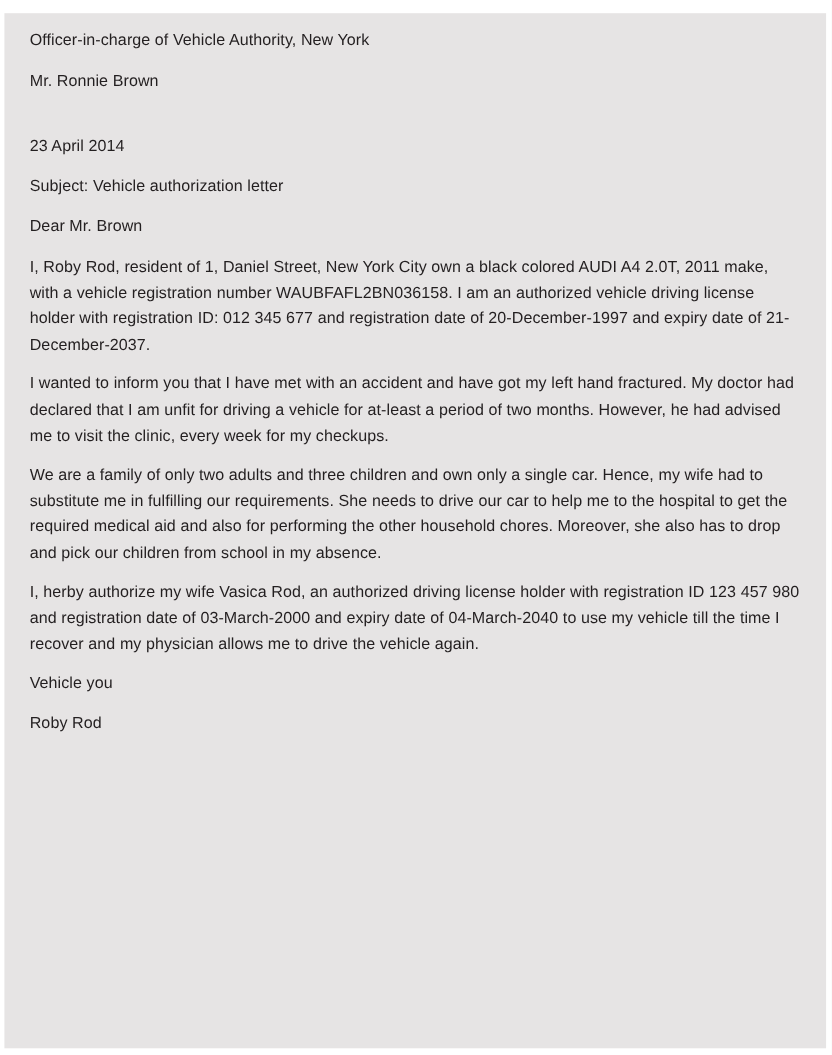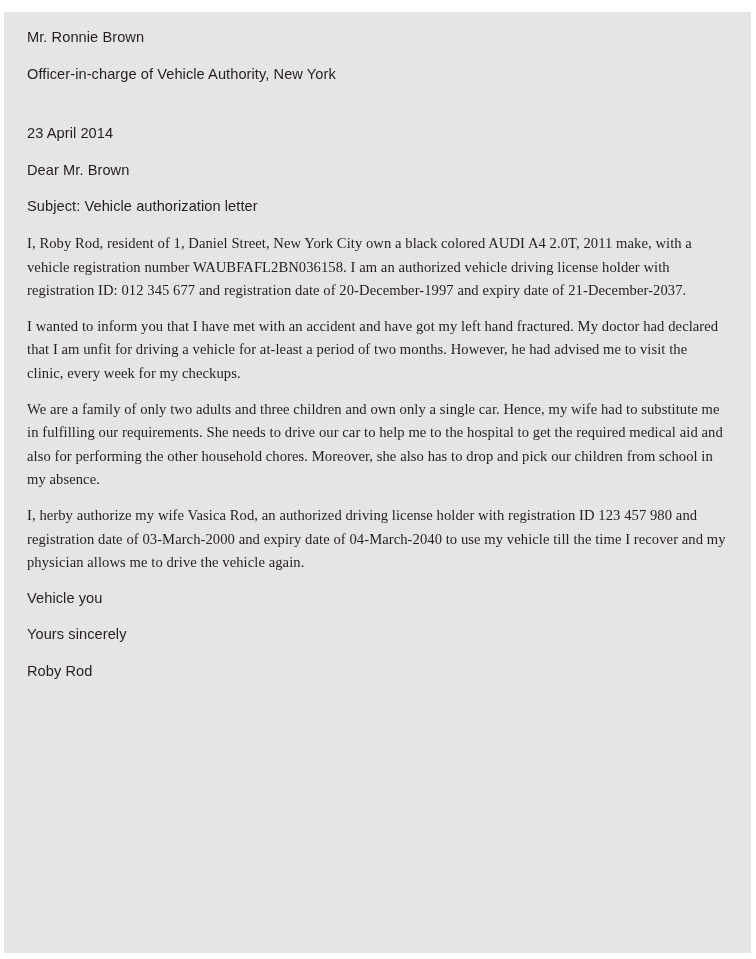--- a/index.html
+++ b/index.html
@@ -50,61 +50,59 @@
 
   .meta-line {
     margin: 0 0 13px 0;
     white-space: nowrap;
   }
 
   
   .para {
     margin: 0 0 12px 0;
     text-align: left;
-    font-family: Liberation Serif, serif;
   }
 
   .closing-line {
     margin: 0 0 13px 0;
     white-space: nowrap;
   }
 
   .closing-line.last {
     margin-bottom: 0;
   }
 </style>
 </head>
 <body>
 
 <div id="letter-page">
   <div class="doc-body">
 
+    <p class="addr-line">Officer-in-charge of Vehicle Authority, New York</p>
+
     <p class="addr-line">Mr. Ronnie Brown</p>
-
-    <p class="addr-line">Officer-in-charge of Vehicle Authority, New York</p>
 
 
     <div class="gap-line"></div>
 
 
     <p class="meta-line">23 April 2014</p>
 
+    <p class="meta-line">Subject: Vehicle authorization letter</p>
+
     <p class="meta-line">Dear Mr. Brown</p>
-
-    <p class="meta-line">Subject: Vehicle authorization letter</p>
 
     <p class="para">I, Roby Rod, resident of 1, Daniel Street, New York City own a black colored AUDI A4 2.0T, 2011 make, with a vehicle registration number WAUBFAFL2BN036158. I am an authorized vehicle driving license holder with registration ID: 012 345 677 and registration date of 20-December-1997 and expiry date of 21-December-2037.</p>
 
     <p class="para">I wanted to inform you that I have met with an accident and have got my left hand fractured. My doctor had declared that I am unfit for driving a vehicle for at-least a period of two months. However, he had advised me to visit the clinic, every week for my checkups.</p>
 
     <p class="para">We are a family of only two adults and three children and own only a single car. Hence, my wife had to substitute me in fulfilling our requirements. She needs to drive our car to help me to the hospital to get the required medical aid and also for performing the other household chores. Moreover, she also has to drop and pick our children from school in my absence.</p>
 
     <p class="para">I, herby authorize my wife Vasica Rod, an authorized driving license holder with registration ID 123 457 980 and registration date of 03-March-2000 and expiry date of 04-March-2040 to use my vehicle till the time I recover and my physician allows me to drive the vehicle again.</p>
 
 
     <p class="closing-line">Vehicle you</p>
 
-    <p class="closing-line">Yours sincerely</p>
 
     <p class="closing-line last">Roby Rod</p>
 
   </div>
 </div>
 
 </body></html>

